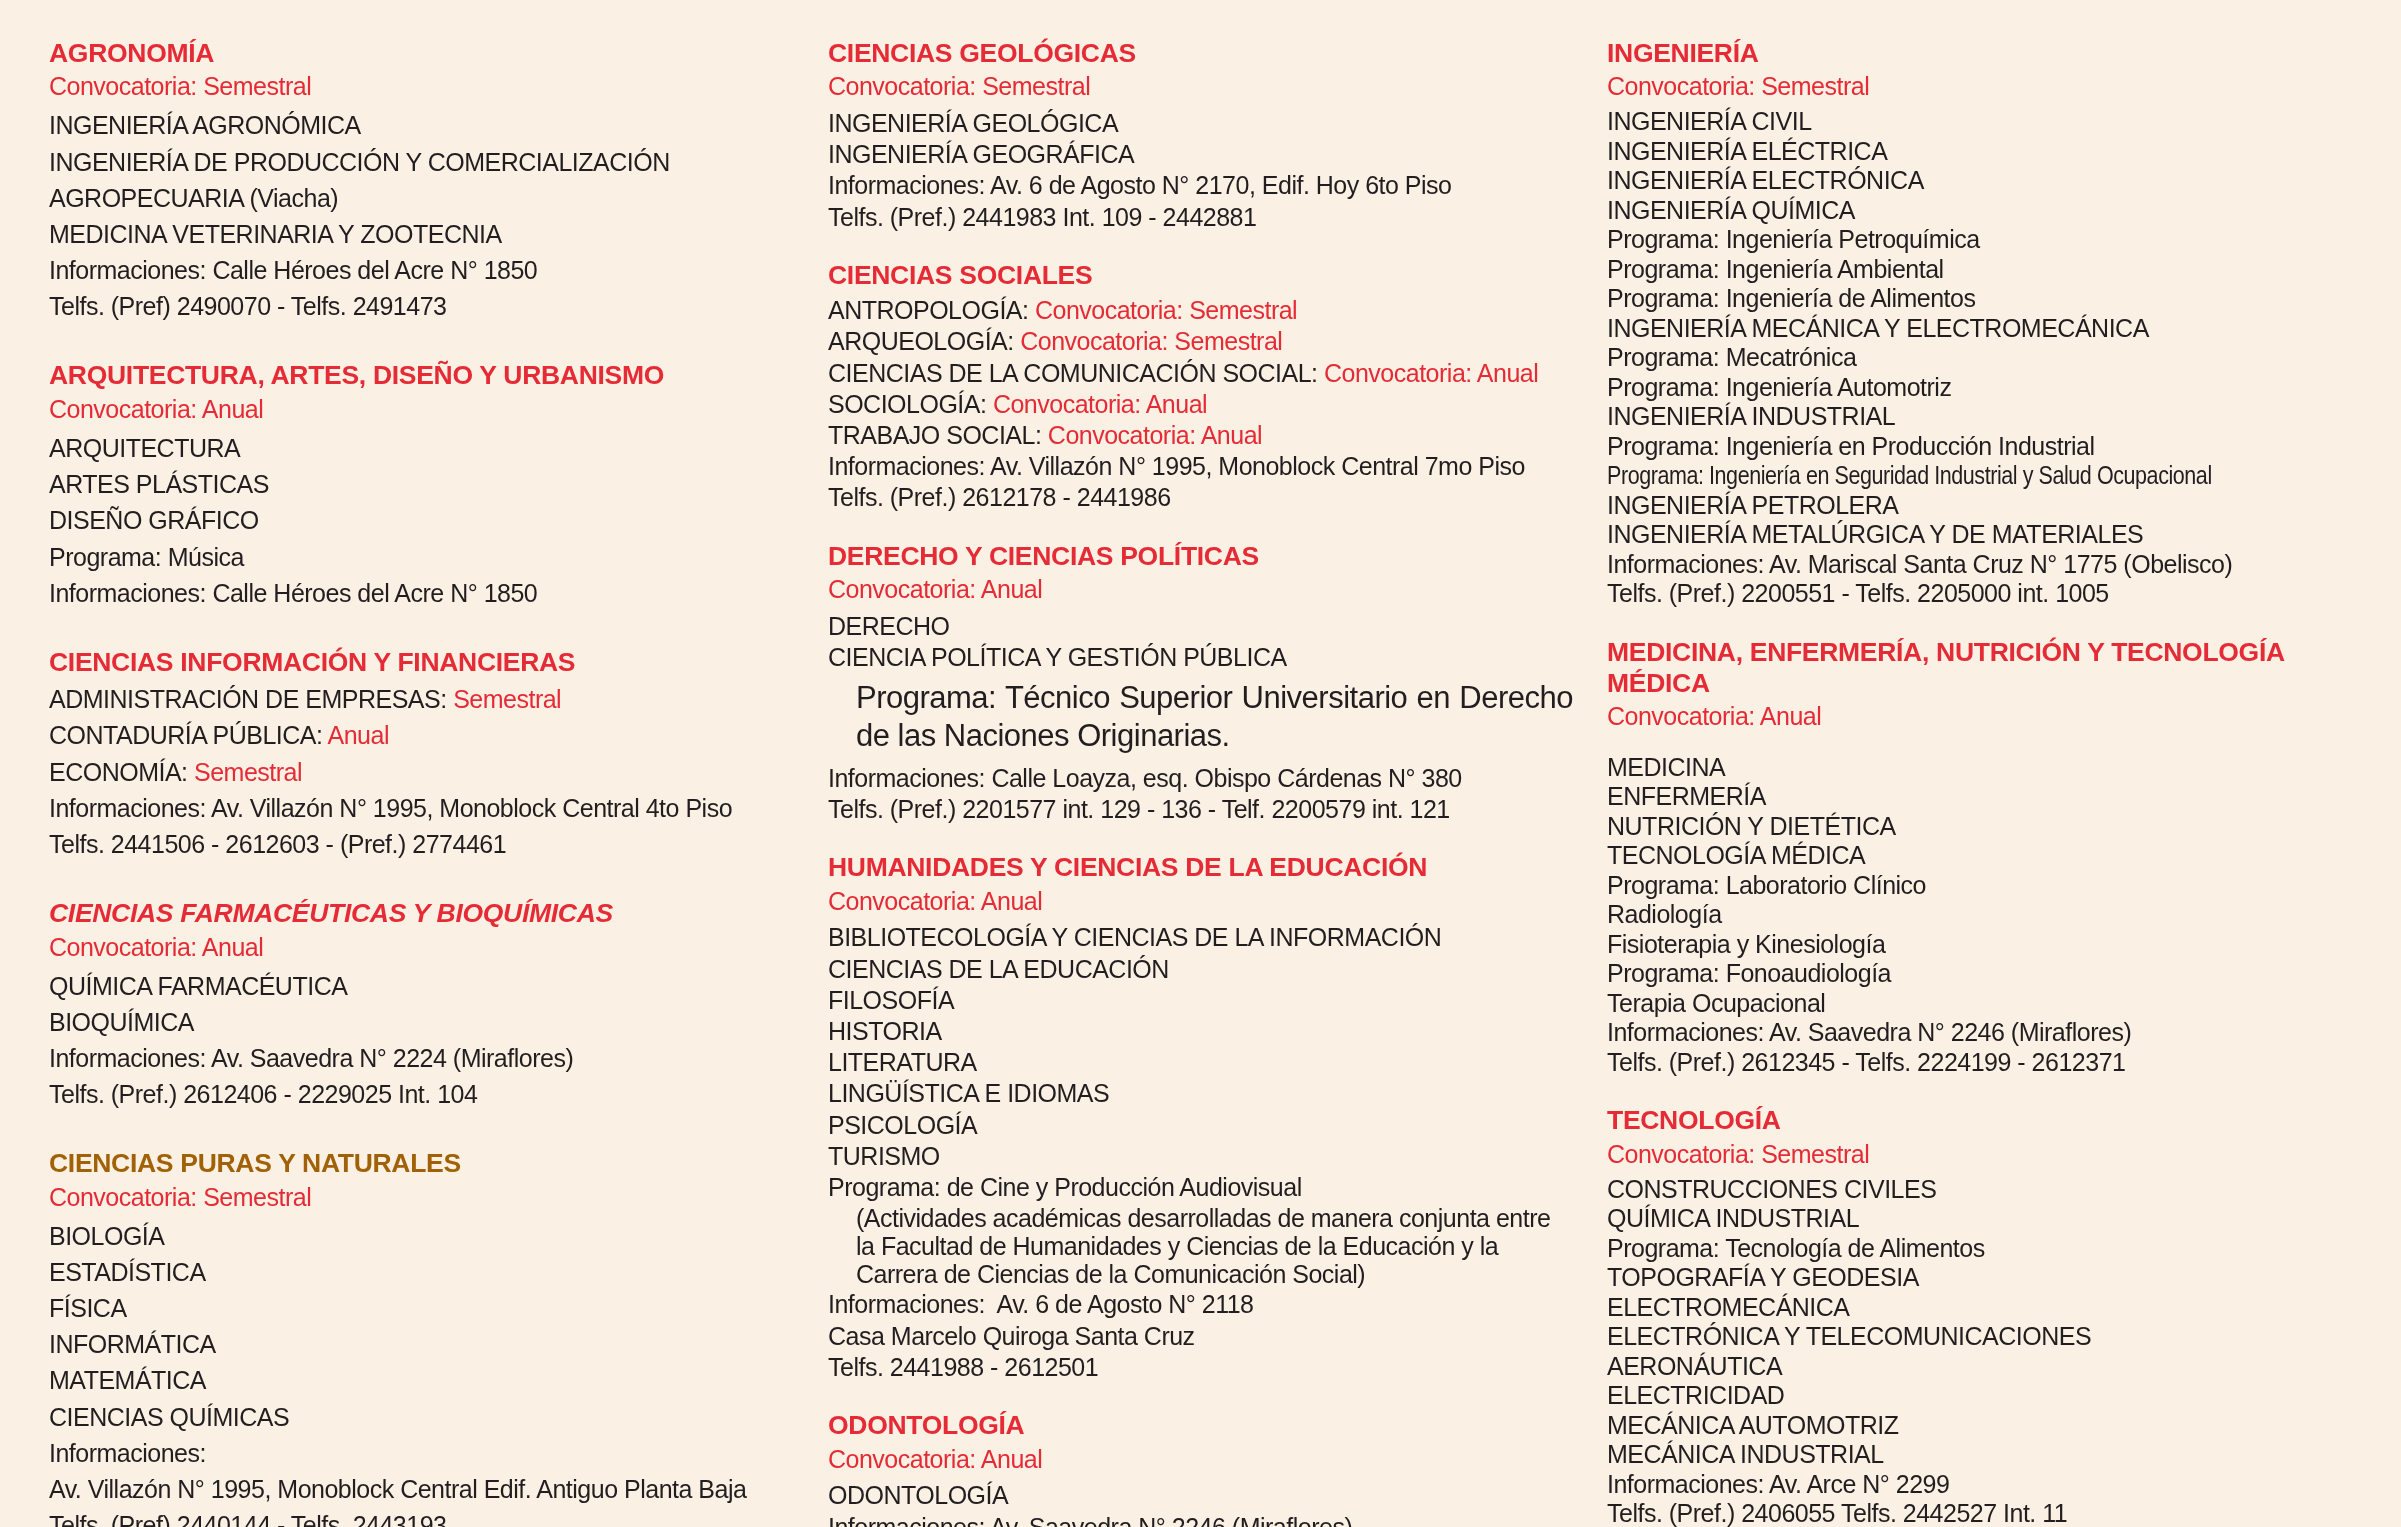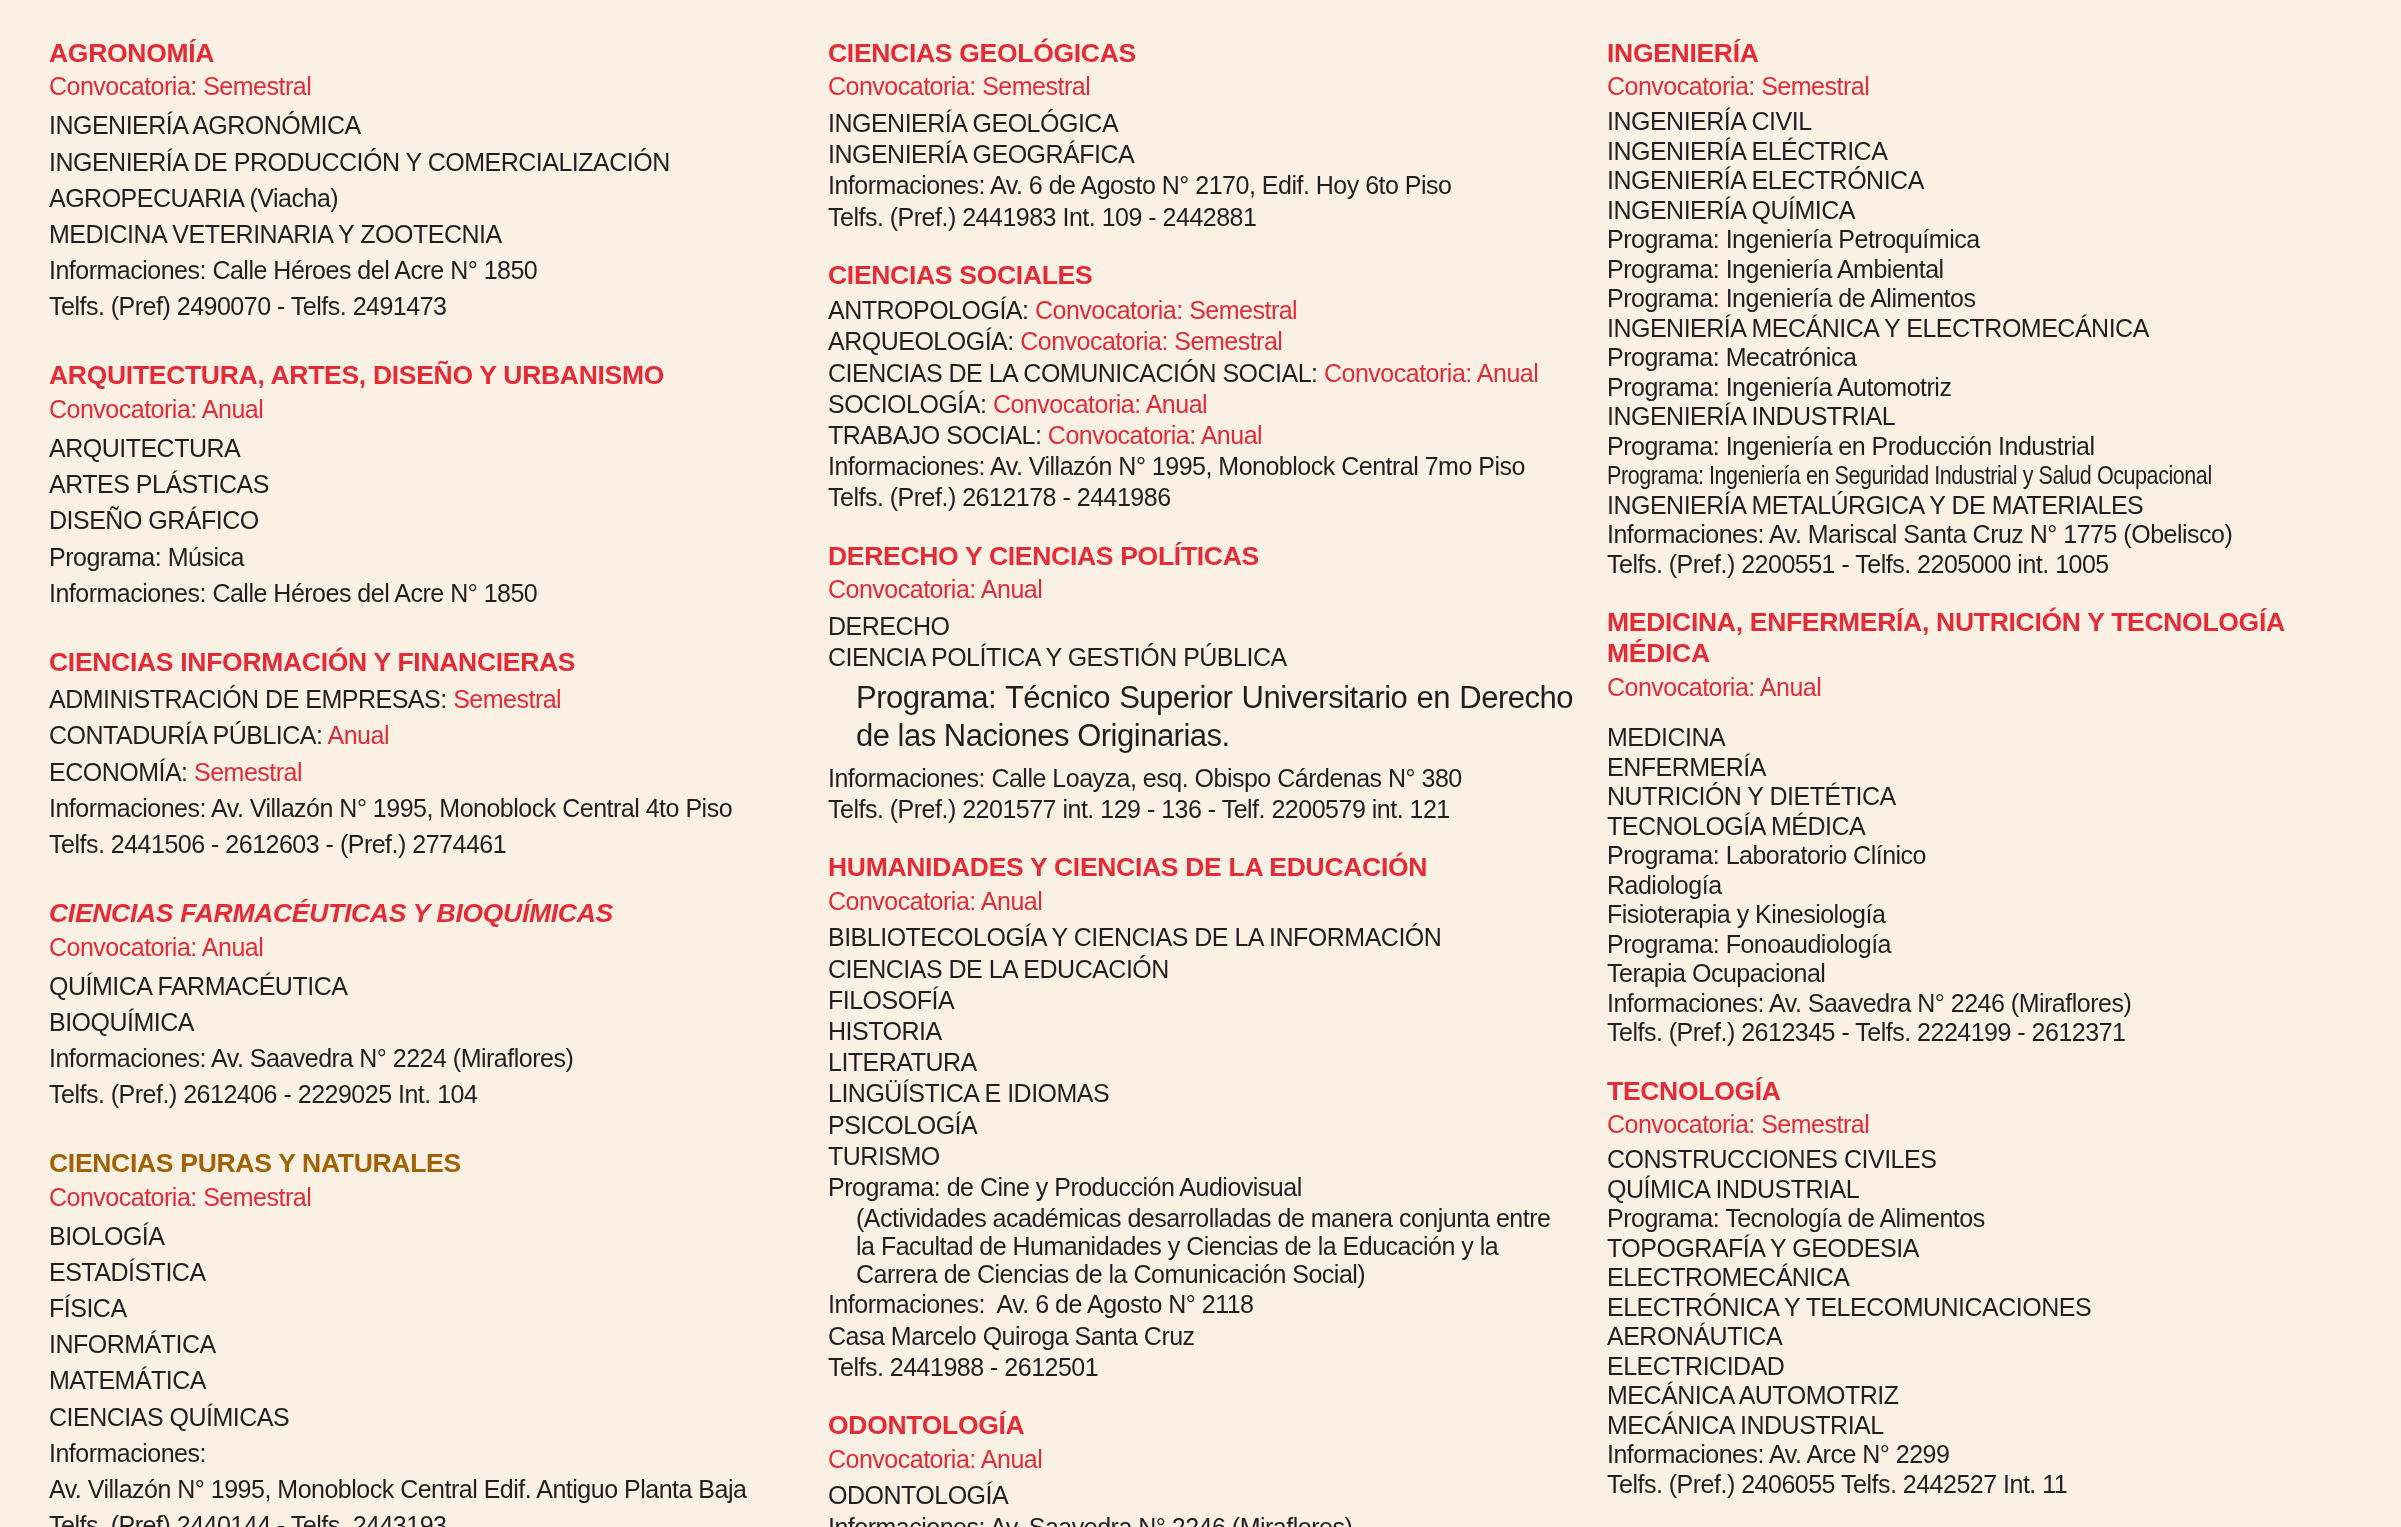--- a/index.html
+++ b/index.html
@@ -199,20 +199,21 @@
         <div class="row career">INGENIERÍA QUÍMICA</div>
         <div class="row program">Programa: Ingeniería Petroquímica</div>
         <div class="row program">Programa: Ingeniería Ambiental</div>
         <div class="row program">Programa: Ingeniería de Alimentos</div>
         <div class="row career">INGENIERÍA MECÁNICA Y ELECTROMECÁNICA</div>
         <div class="row program">Programa: Mecatrónica</div>
         <div class="row program">Programa: Ingeniería Automotriz</div>
         <div class="row career">INGENIERÍA INDUSTRIAL</div>
         <div class="row program">Programa: Ingeniería en Producción Industrial</div>
         <div class="row program"><span class="squeeze">Programa: Ingeniería en Seguridad Industrial y Salud Ocupacional</span></div>
+        <div class="row career">INGENIERÍA PETROLERA</div>
         <div class="row career">INGENIERÍA METALÚRGICA Y DE MATERIALES</div>
         <div class="row info">Informaciones: Av. Mariscal Santa Cruz N° 1775 (Obelisco)</div>
         <div class="row info">Telfs. (Pref.) 2200551 - Telfs. 2205000 int. 1005</div>
       </section>
       <section class="sec">
         <h2 class="title" style="color: rgb(229, 43, 54);">MEDICINA, ENFERMERÍA, NUTRICIÓN Y TECNOLOGÍA MÉDICA</h2>
         <div class="conv" style="color: rgb(229, 43, 54);">Convocatoria: Anual</div>
         <div class="row career gap-before">MEDICINA</div>
         <div class="row career">ENFERMERÍA</div>
         <div class="row career">NUTRICIÓN Y DIETÉTICA</div>

